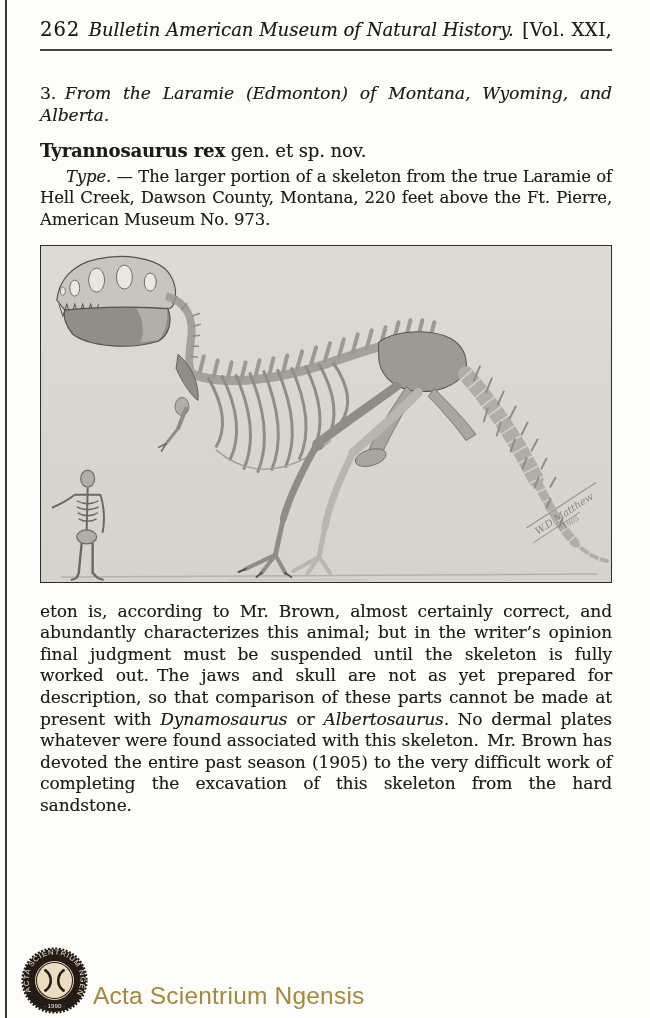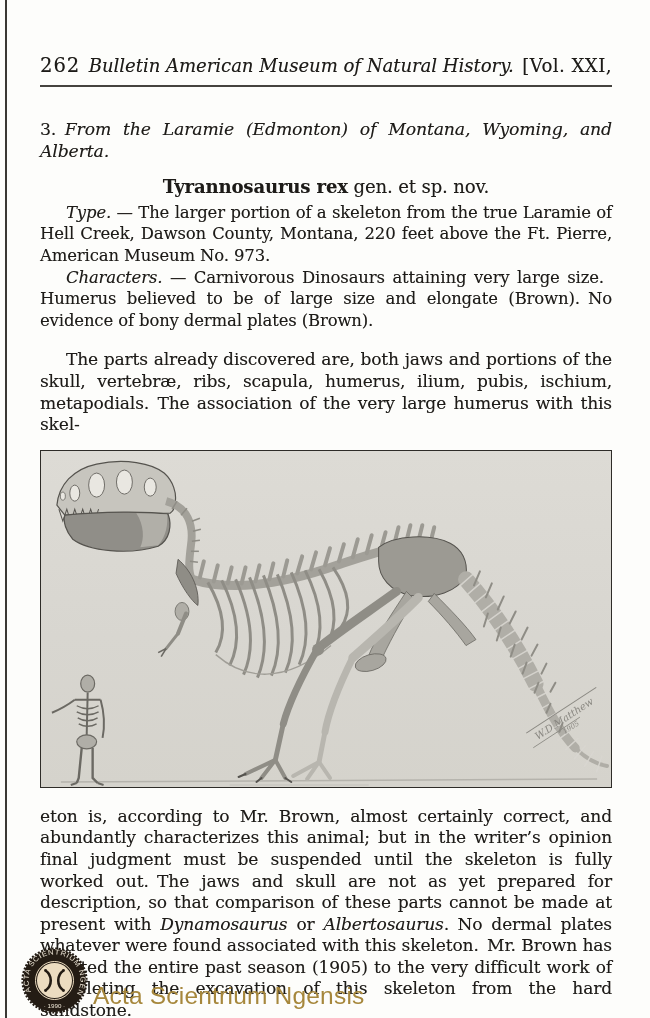--- a/index.html
+++ b/index.html
@@ -5,32 +5,32 @@
   html,body{margin:0;padding:0;background:#e8e8e6;}
   .page{
     position:relative;width:650px;height:1018px;margin:0 auto;
     background:#fdfdfb;overflow:hidden;
     font-family:"DejaVu Serif","Liberation Serif",serif;
     color:#1d1b18;
   }
   .scan-edge{position:absolute;left:5px;top:0;width:2px;height:100%;background:#3a3834;}
   .content{position:relative;padding:18px 38px 0 40px;}
   .hdr{display:flex;align-items:baseline;font-size:18.5px;text-shadow:0.2px 0.2px 0.4px rgba(25,22,18,.45);}
-  .hdr .pnum{font-size:19.5px;letter-spacing:1px;margin-top:36px;}
+  .hdr .pnum{font-size:19.5px;letter-spacing:1px;}
   .hdr .jtitle{flex:1;text-align:center;font-style:italic;font-weight:normal;font-size:18px;}
   .hdr .vol{font-size:18px;letter-spacing:.5px;text-align:center;}
   .rule{border:0;border-top:2px solid #45433f;margin:8px 0 0 0;}
   .para{
     text-align:justify;font-size:17px;line-height:21.6px;letter-spacing:-0.1px;
     text-shadow:0.2px 0.2px 0.35px rgba(25,22,18,.4);margin:0;
   }
   .small{font-size:16.4px;}
   .indent{text-indent:26px;}
   .spread{text-align:justify;text-align-last:justify;font-size:17.2px;margin-top:32px;}
-  .species{margin-top:14px;text-align:center;font-size:18px;}
+  .species{margin-top:14px;font-size:18px;}
   .mt14{margin-top:4px;}
   .mt18{margin-top:18px;}
   .it{font-style:italic;}
   .bd{font-weight:bold;}
   .figure-box{
     margin-top:14px;height:338px;border:1.5px solid #2e2c28;
     background:linear-gradient(180deg,#dddbd5 0%,#d8d6d0 55%,#d5d3cc 100%);
     box-sizing:border-box;
   }
   .figure-box svg{display:block;width:100%;height:100%;}
@@ -61,23 +61,21 @@
       <span class="jtitle">Bulletin American Museum of Natural History.</span>
       <span class="vol">[Vol. XXI,</span>
     </div>
     <hr class="rule">
 
     <p class="para spread"><span>3. </span><span class="it">From the Laramie (Edmonton) of Montana, Wyoming, and Alberta.</span></p>
 
     <p class="para species"><span class="bd">Tyrannosaurus rex</span><span> gen. et sp. nov.</span></p>
 
     <p class="para small indent mt14"><span class="it">Type.</span><span> — The larger portion of a skeleton from the true Laramie of Hell Creek, Dawson County, Montana, 220 feet above the Ft. Pierre, American Museum No. 973.</span></p>
-    <p class="para small indent"><span class="it">Characters.</span><span> — Carnivorous Dinosaurs attaining very large size. Humerus believed to be of large size and elongate (Brown). No evidence of bony dermal plates (Brown).</span></p>
-
-    <p class="para indent mt18"><span>The parts already discovered are, both jaws and portions of the skull, vertebræ, ribs, scapula, humerus, ilium, pubis, ischium, metapodials. The association of the very large humerus with this skel-</span></p>
+
 
     <div class="figure-box">
       <svg viewBox="0 0 574 335" preserveAspectRatio="none">
 
         <g>
           <path d="M20,330 L560,327" stroke="#b5b3ac" stroke-width="1.5" fill="none"></path>
           <path d="M190,333 L330,333" stroke="#c3c1ba" stroke-width="1" fill="none"></path>
         </g>
 
         <g>

